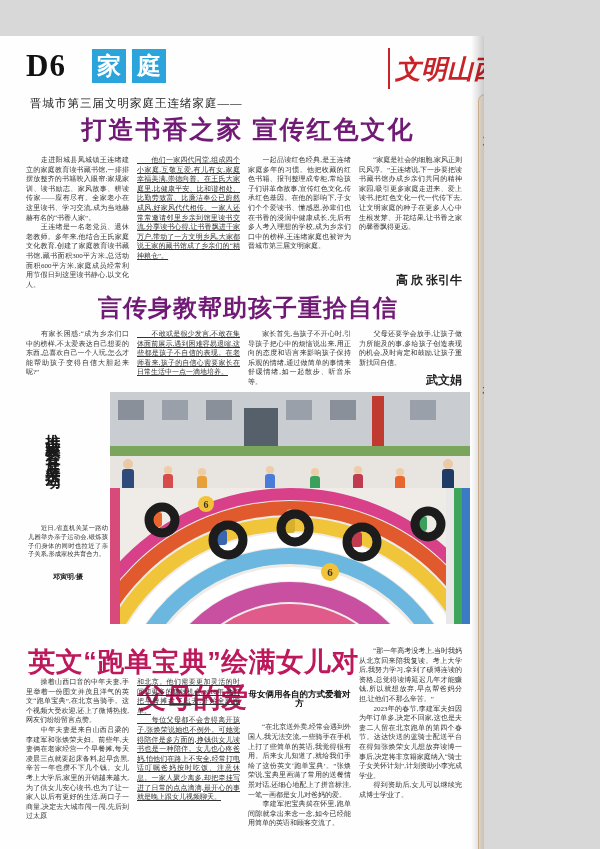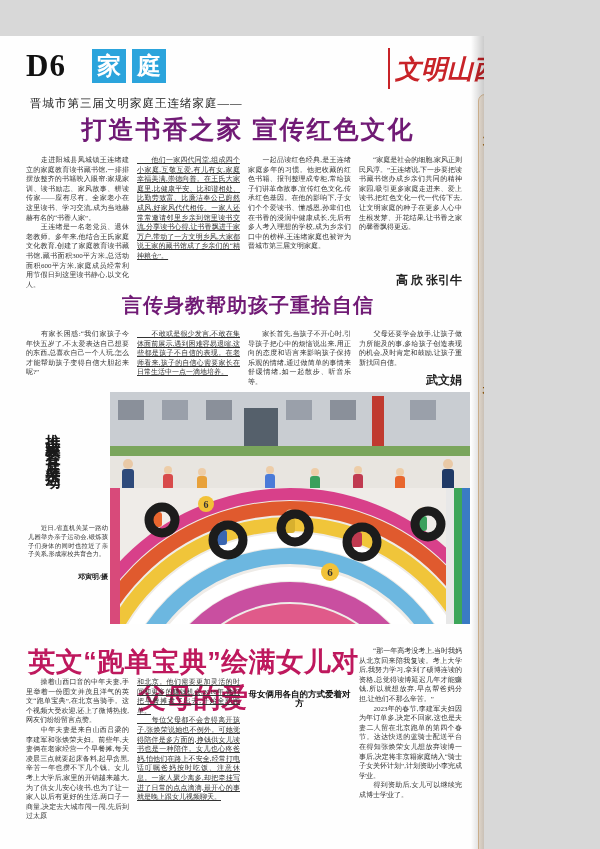--- a/index.html
+++ b/index.html
@@ -31,36 +31,36 @@
   .col { position:absolute; width:103px; font-size:7px; line-height:9.6px; color:#333;
     text-align:justify; word-break:break-all; white-space:pre-line; overflow:hidden; }
   .byline { position:absolute; width:103px; text-align:right; font-weight:bold; font-size:12px; color:#222; }
   .subhead { font-family:Liberation Mono, monospace; font-weight:bold; font-size:8.5px;
     color:#111; text-align:center; margin:3px 0 4px 0; white-space:normal; }
 
   #article1 { position:absolute; left:26px; top:60px; width:444px; height:194px; }
   #article1 .big-title { top:17px; font-size:25px; letter-spacing:2px; }
   #article1 .col { top:60px; height:132px; }
   #article2 { position:absolute; left:26px; top:256px; width:444px; height:96px; }
-  #article2 .big-title { top:0; font-size:20px; letter-spacing:1px; }
+  #article2 .big-title { top:0; font-size:24px; letter-spacing:1px; }
   #article2 .col { top:38px; height:56px; }
   #article3 { position:absolute; left:26px; top:596px; width:444px; height:245px; }
   #article3 .big-title { top:12px; width:335px; font-size:27px; color:#be185d; letter-spacing:0.5px; }
   #article3 .col { top:46px; height:196px; }
   .c1 { left:0; } .c2 { left:111px;text-decoration:underline; } .c3 { left:222px; } .c4 { left:333px; }
   #article3 .col.c4 { top:15px; height:222px; }
 
   
   .caption-titles { position:absolute; left:34px; top:386px; height:125px;
     writing-mode:vertical-rl; font-family:"Liberation Sans",sans-serif; font-weight:bold;
     font-size:15px; letter-spacing:3px; color:#1a1a1a; }
   .caption-titles span { display:inline-block; margin-left:9px; }
   .caption-text { position:absolute; left:28px; top:488px; width:80px; font-size:6.3px;
     line-height:8.8px; color:#333; text-align:justify; word-break:break-all; }
-  .photo-credit { position:absolute; left:28px; top:536px; width:80px; text-align:right;
+  .photo-credit { position:absolute; left:28px; top:536px; width:80px; text-align:center;
     font-weight:bold; font-size:7px; color:#222; }
   .photo { position:absolute; left:110px; top:356px; width:360px; height:232px; background:#e8e5e0; }
 
   
   .sidebar { position:absolute; left:478px; top:58px; width:100px; height:772px;
     background:#fcf1e4; border:1px solid #e3c39c; border-radius:7px; }
   .sb-head { position:absolute; top:6px; left:0; right:0; text-align:center;
     font-family:"Liberation Sans",sans-serif; font-weight:bold; font-size:13.5px; color:#d4342e; }
   .sb-head::before, .sb-head::after { content:""; display:inline-block; width:11px; height:1px;
     background:#d4904e; vertical-align:middle; margin:0 3px; }
@@ -97,21 +97,21 @@
     <div class="col c1">　　走进阳城县凤城镇王连绪建立的家庭教育读书藏书馆,一排排摆放整齐的书籍映入眼帘:家规家训、读书励志、家风故事、耕读传家——应有尽有。全家老小在这里读书、学习交流,成为当地赫赫有名的“书香人家”。
 　　王连绪是一名老党员、退休老教师。多年来,他结合王氏家庭文化教育,创建了家庭教育读书藏书馆,藏书面积300平方米,总活动面积600平方米,家庭成员经常利用节假日到这里读书静心,以文化人。</div>
     <div class="col c2">　　他们一家四代同堂,组成四个小家庭,互敬互爱,有儿有女,家庭幸福美满,崇德向善。在王氏大家庭里,比健康平安、比和谐相处、比勤劳致富、比廉洁奉公已蔚然成风,好家风代代相传。一家人还常常邀请邻里乡亲到馆里读书交流,分享读书心得,让书香飘进千家万户,带动了一方文明乡风,大家都说王家的藏书馆成了乡亲们的“精神粮仓”。</div>
     <div class="col c4" style="height:112px">　　“家庭是社会的细胞,家风正则民风淳。”王连绪说,下一步要把读书藏书馆办成乡亲们共同的精神家园,吸引更多家庭走进来、爱上读书,把红色文化一代一代传下去,让文明家庭的种子在更多人心中生根发芽、开花结果,让书香之家的馨香飘得更远。</div>
     <div class="col c3">　　一起品读红色经典,是王连绪家庭多年的习惯。他把收藏的红色书籍、报刊整理成专柜,常给孩子们讲革命故事,宣传红色文化,传承红色基因。在他的影响下,子女们个个爱读书、懂感恩,孙辈们也在书香的浸润中健康成长,先后有多人考入理想的学校,成为乡亲们口中的榜样,王连绪家庭也被评为晋城市第三届文明家庭。</div>
     <div class="byline" style="left:333px; top:176px">高 欣  张引牛</div>
   </div>
 
   <div id="article2">
     <div class="big-title">言传身教帮助孩子重拾自信</div>
-    <div class="col c1">　　有家长困惑:“我们家孩子今年快五岁了,不太爱表达自己想要的东西,总喜欢自己一个人玩,怎么才能帮助孩子变得自信大胆起来呢?”</div>
+    <div class="col c1">　　有家长困惑:“成为乡亲们口中的榜样,不太爱表达自己想要的东西,总喜欢自己一个人玩,怎么才能帮助孩子变得自信大胆起来呢?”</div>
     <div class="col c3">　　家长首先,当孩子不开心时,引导孩子把心中的烦恼说出来,用正向的态度和语言来影响孩子保持乐观的情绪,通过做简单的事情来舒缓情绪,如一起散步、听音乐等。</div>
     <div class="col c2">　　不敢或是很少发言,不敢在集体面前展示,遇到困难容易退缩,这些都是孩子不自信的表现。在老师看来,孩子的自信心需要家长在日常生活中一点一滴地培养。</div>
     <div class="col c4" style="height:44px">　　父母还要学会放手,让孩子做力所能及的事,多给孩子创造表现的机会,及时肯定和鼓励,让孩子重新找回自信。</div>
     <div class="byline" style="left:333px; top:80px">武文娟</div>
   </div>
 
   <div class="caption-titles">
     <span>推进家校共育</span>
     <span>开展亲子运动</span>
   </div>
@@ -182,20 +182,22 @@
   </div>
 
   <div id="article3">
     <div class="big-title">英文“跑单宝典”绘满女儿对父母的爱</div>
     <div class="col c1">　　操着山西口音的中年夫妻,手里举着一份图文并茂且洋气的英文“跑单宝典”,在北京当骑手。这个视频大受欢迎,还上了微博热搜,网友们纷纷留言点赞。
 　　中年夫妻是来自山西吕梁的李建军和张焕荣夫妇。前些年,夫妻俩在老家经营一个早餐摊,每天凌晨三点就要起床备料,起早贪黑,辛苦一年也攒不下几个钱。女儿考上大学后,家里的开销越来越大,为了供女儿安心读书,也为了让一家人以后有更好的生活,两口子一商量,决定去大城市闯一闯,先后到过太原</div>
     <div class="col c2">和北京。他们需要更加灵活的时间和更多的赚钱机会,2016年,他们把早餐摊盘了出去,开始全职跑单。
 　　每位父母都不会舍得离开孩子,张焕荣说她也不例外。可她觉得陪伴是多方面的,挣钱供女儿读书也是一种陪伴。女儿也心疼爸妈,怕他们在路上不安全,经常打电话叮嘱爸妈按时吃饭、注意休息。一家人聚少离多,却把牵挂写进了日常的点点滴滴,最开心的事就是晚上跟女儿视频聊天。</div>
     <div class="col c3">
       <div class="subhead">母女俩用各自的方式爱着对方</div>
+      <span>　　“在北京送外卖,经常会遇到外国人,我无法交流,一些骑手在手机上打了些简单的英语,我觉得很有用。后来女儿知道了,就给我们手绘了这份英文‘跑单宝典’。”张焕荣说,宝典里画满了常用的送餐情景对话,还细心地配上了拼音标注,一笔一画都是女儿对爸妈的爱。
+　　李建军把宝典揣在怀里,跑单间隙就拿出来念一念,如今已经能用简单的英语和顾客交流了。</span>
     </div>
     <div class="col c4">　　“那一年高考没考上,当时我妈从北京回来陪我复读。考上大学后,我努力学习,拿到了硕博连读的资格,总觉得读博延迟几年才能赚钱,所以就想放弃,早点帮爸妈分担,让他们不那么辛苦。”
 　　2023年的春节,李建军夫妇因为年订单多,决定不回家,这也是夫妻二人留在北京跑单的第四个春节。达达快送的蓝骑士配送平台在得知张焕荣女儿想放弃读博一事后,决定将非京籍家庭纳入“骑士子女关怀计划”,计划资助小李完成学业。
 　　得到资助后,女儿可以继续完成博士学业了。</div>
     <div class="byline" style="left:333px; top:226px">杨丽君</div>
   </div>
 
   <div class="sidebar">
     <div class="sb-head">
       <span>新闻点评</span><span class="pen-icon"></span>

